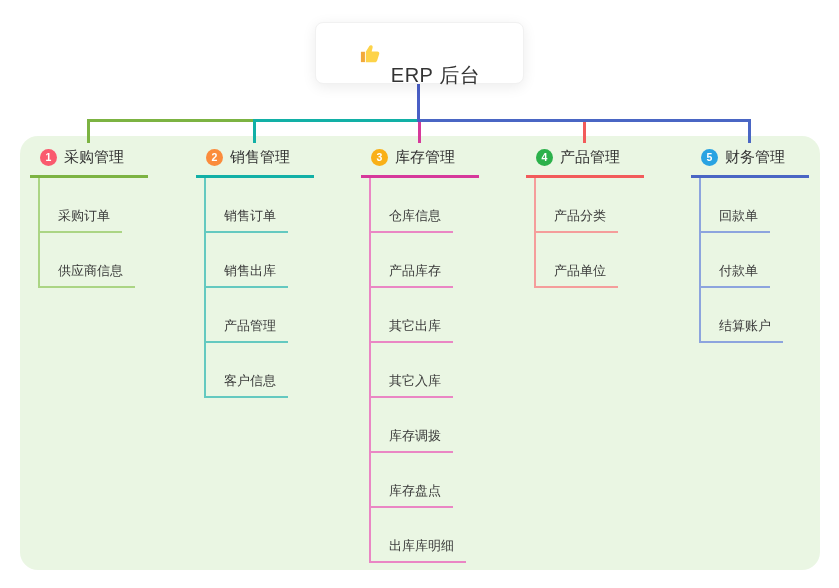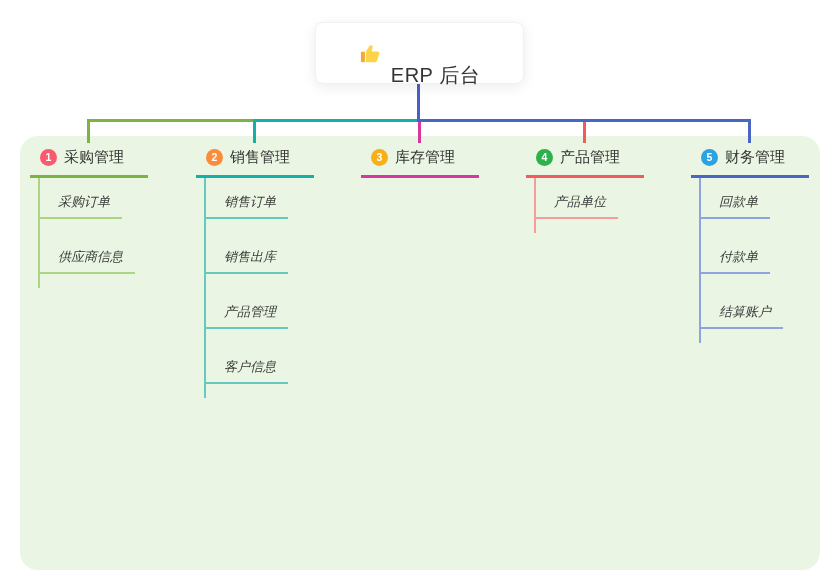--- a/index.html
+++ b/index.html
@@ -30,21 +30,21 @@
     width:118px;padding:0 0 8px 10px;box-sizing:border-box;
     border-bottom:3px solid var(--line);cursor:pointer;}
   .badge{flex:0 0 17px;width:17px;height:17px;border-radius:50%;
     background:var(--badge);color:#fff;font-size:10.5px;font-weight:700;
     line-height:17px;text-align:center;}
   .branch-label{font-size:15px;color:#333;font-weight:500;white-space:nowrap;}
 
   .children{position:relative;margin-left:8px;}
   .children .vline{position:absolute;left:0;top:0;bottom:0;width:2px;
     background:var(--childline);}
-  .child-row{height:55px;display:flex;align-items:center;font-style:italic;}
+  .child-row{height:55px;display:flex;align-items:flex-end;}
   .child-label{display:inline-block;font-size:13px;color:#3a3a3a;
     padding:0 12px 6px 20px;border-bottom:2px solid var(--childline);
     white-space:nowrap;cursor:pointer;}
 </style>
 </head>
 <body>
 
 <div id="stage">
 
   <div id="panel"></div>
@@ -106,28 +106,55 @@
           <div class="child-row">
     <span class="child-label">客户信息</span>
   </div>
         </div>
   </div>
       <div class="branch" style="left: 361px; width: 158px; --line: #d6399b; --childline: #ea86c4; --badge: #f9b017;">
     <div class="branch-header">
       <span class="badge">3</span>
       <span class="branch-label">库存管理</span>
     </div>
+    <div class="children">
+      <div class="vline"></div>
+    <div class="child-row">
+    <span class="child-label">仓库信息</span>
+  </div>
+          <div class="child-row">
+    <span class="child-label">产品库存</span>
+  </div>
+          <div class="child-row">
+    <span class="child-label">其它出库</span>
+  </div>
+          <div class="child-row">
+    <span class="child-label">其它入库</span>
+  </div>
+          <div class="child-row">
+    <span class="child-label">库存调拨</span>
+  </div>
+          <div class="child-row">
+    <span class="child-label">库存盘点</span>
+  </div>
+          <div class="child-row">
+    <span class="child-label">出库库明细</span>
+  </div>
+        </div>
   </div>
       <div class="branch" style="left: 526px; width: 158px; --line: #f25b5b; --childline: #f59d9b; --badge: #2cb14b;">
     <div class="branch-header">
       <span class="badge">4</span>
       <span class="branch-label">产品管理</span>
     </div>
     <div class="children">
       <div class="vline"></div>
+          <div class="child-row">
+    <span class="child-label">产品分类</span>
+  </div>
           <div class="child-row">
     <span class="child-label">产品单位</span>
   </div>
         </div>
   </div>
       <div class="branch" style="left: 691px; width: 158px; --line: #4a66c4; --childline: #8da4de; --badge: #29a3e2;">
     <div class="branch-header">
       <span class="badge">5</span>
       <span class="branch-label">财务管理</span>
     </div>

